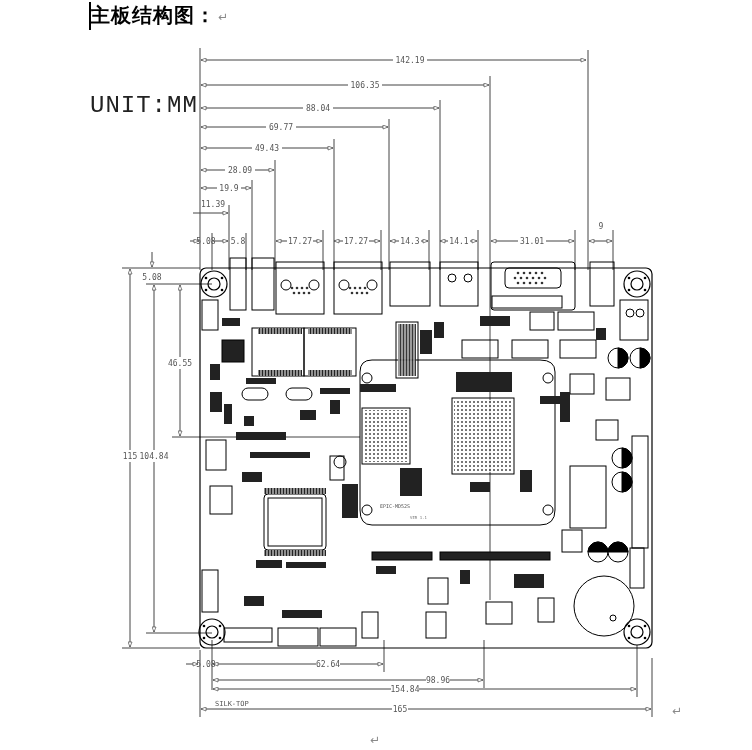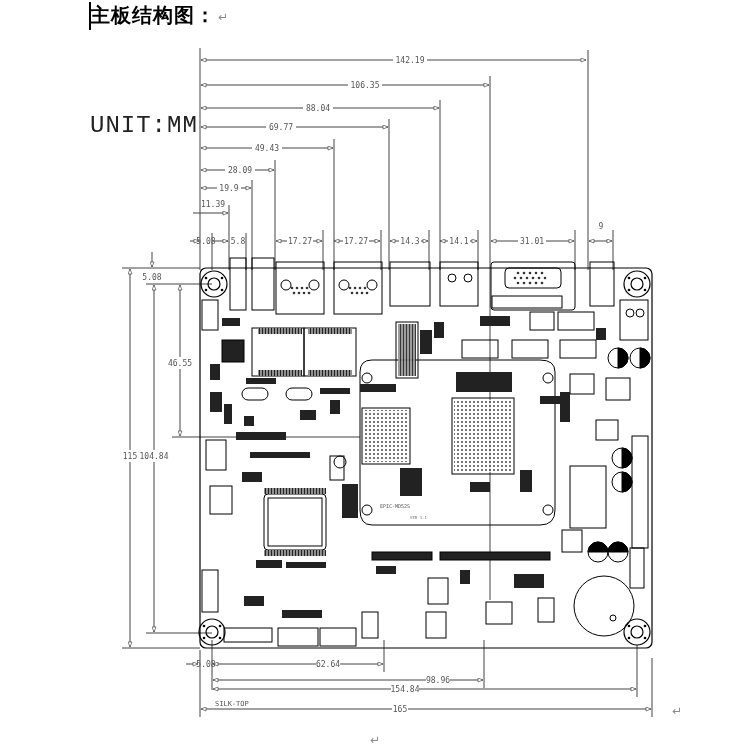--- a/index.html
+++ b/index.html
@@ -1,20 +1,20 @@
 <!DOCTYPE html>
 <html><head>
 <meta charset="utf-8">
 <style>
   html, body { margin:0; padding:0; background:#ffffff; }
   body { width:752px; height:750px; position:relative; overflow:hidden; font-family:"DejaVu Sans", sans-serif; }
   .title { position:absolute; left:90px; top:2px; font-size:20px; font-weight:bold; color:#000; font-family:"DejaVu Serif", serif; letter-spacing:1px; }
   .title-cursor { position:absolute; left:89px; top:2px; width:2px; height:28px; background:#000; }
   .para-mark { position:absolute; color:#8a8a8a; font-size:12px; }
-  .unit { position:absolute; left:90px; top:112px; font-family:"Liberation Mono", monospace; font-size:24px; color:#222; letter-spacing:1px; }
+  .unit { position:absolute; left:90px; top:92px; font-family:"Liberation Mono", monospace; font-size:24px; color:#222; letter-spacing:1px; }
   svg { position:absolute; left:0; top:0; }
   .dim text { font-family:"DejaVu Sans Mono", monospace; font-size:8px; fill:#555; }
 </style>
 </head>
 <body>
 
 <div class="title-cursor"></div>
 <div class="title">主板结构图：</div>
 <div class="para-mark" style="left:218px;top:10px;">↵</div>
 <div class="unit">UNIT:MM</div>

